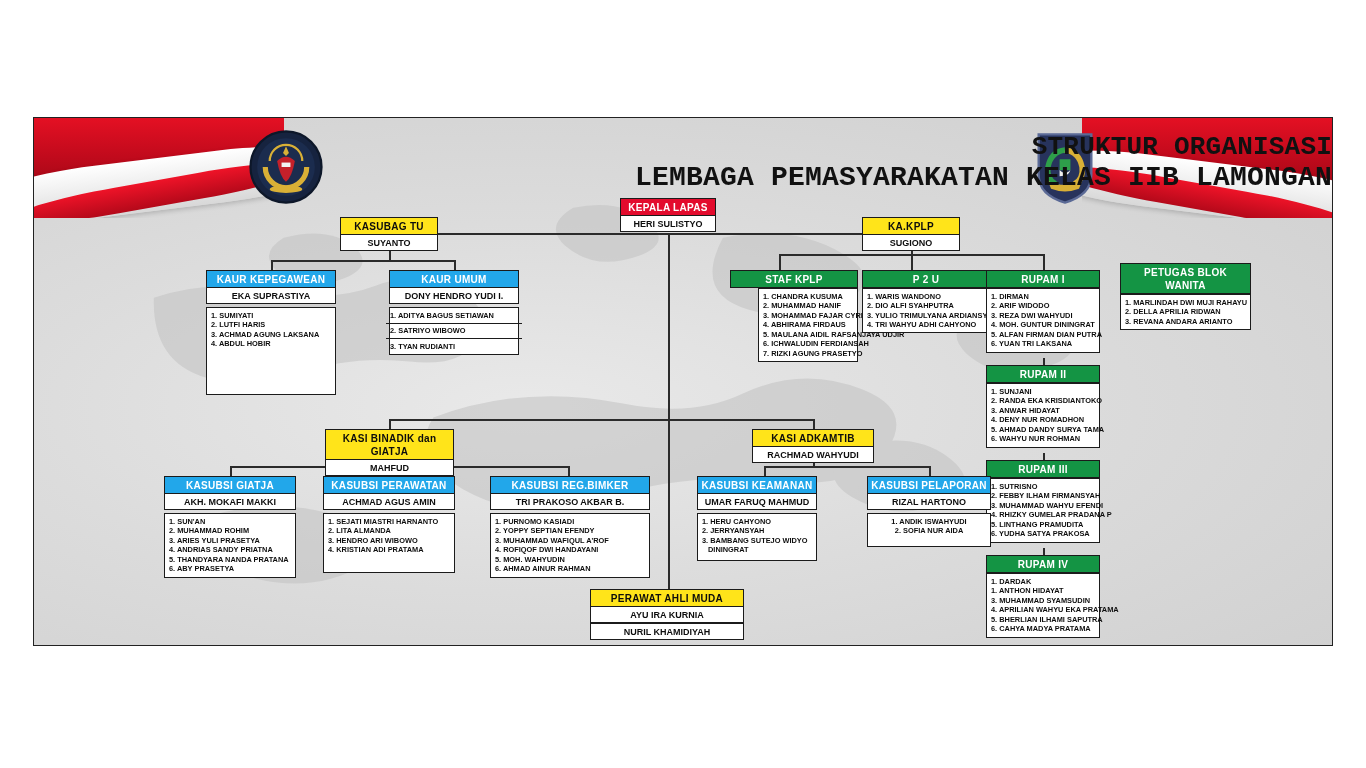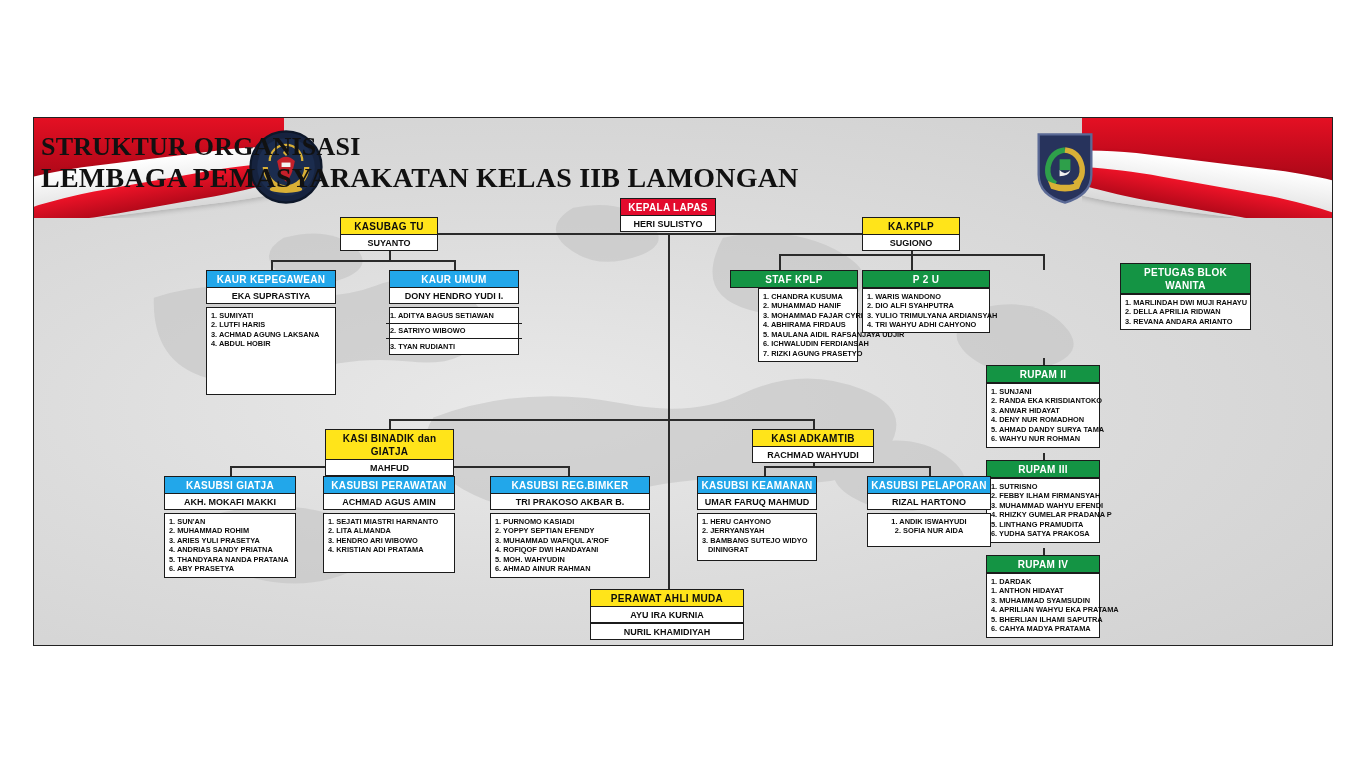--- a/index.html
+++ b/index.html
@@ -40,22 +40,22 @@
   .rb-swirl2{
     position:absolute; width:120%; height:26px;
     background:linear-gradient(180deg,#ef1328 0%,#b4091a 100%);
     border-radius:50%/70%;
   }
   .ribbon.left .rb-swirl2{ top:62px; left:-10%; transform:rotate(-10deg); }
   .ribbon.right .rb-swirl2{ top:66px; left:-12%; transform:rotate(10deg); }
 
   
   .title-wrap{
-    position:absolute; left:0; right:0; top:14px; text-align:left;
-    font-family:Liberation Serif, serif;
+    position:absolute; left:0; right:0; top:14px; text-align:right;
+    font-family:Liberation Mono, monospace;
     color:#111; font-weight:bold; letter-spacing:.2px;padding-left:7px;
   }
   .title1{ font-size:26px; line-height:30px; }
   .title2{ font-size:28px; line-height:32px; }
 
   
   .logo{ position:absolute; }
   .logo.kemenkum{ left:215px; top:12px; width:74px; height:74px; }
   .logo.lapas{ left:1000px; top:10px; width:62px; height:78px; }
 
@@ -244,20 +244,31 @@
   <div class="node" style="left:828px; top:152px; width:128px;">
     <div class="hdr green">P 2 U</div>
     <div class="staff attached" style="border-top:1.4px solid #1b1b1b;">
       <div class="row">1. WARIS WANDONO</div>
       <div class="row">2. DIO ALFI SYAHPUTRA</div>
       <div class="row">3. YULIO TRIMULYANA ARDIANSYAH</div>
       <div class="row">4. TRI WAHYU ADHI CAHYONO</div>
     </div>
   </div>
 
+  <div class="node" style="left:952px; top:152px; width:114px;">
+    <div class="hdr green">RUPAM I</div>
+    <div class="staff attached" style="border-top:1.4px solid #1b1b1b;">
+      <div class="row">1. DIRMAN</div>
+      <div class="row">2. ARIF WIDODO</div>
+      <div class="row">3. REZA DWI WAHYUDI</div>
+      <div class="row">4. MOH. GUNTUR DININGRAT</div>
+      <div class="row">5. ALFAN FIRMAN DIAN PUTRA</div>
+      <div class="row">6. YUAN TRI LAKSANA</div>
+    </div>
+  </div>
 
   <div class="node" style="left:952px; top:247px; width:114px;">
     <div class="hdr green">RUPAM II</div>
     <div class="staff attached" style="border-top:1.4px solid #1b1b1b;">
       <div class="row">1. SUNJANI</div>
       <div class="row">2. RANDA EKA KRISDIANTOKO</div>
       <div class="row">3. ANWAR HIDAYAT</div>
       <div class="row">4. DENY NUR ROMADHON</div>
       <div class="row">5. AHMAD DANDY SURYA TAMA</div>
       <div class="row">6. WAHYU NUR ROHMAN</div>

